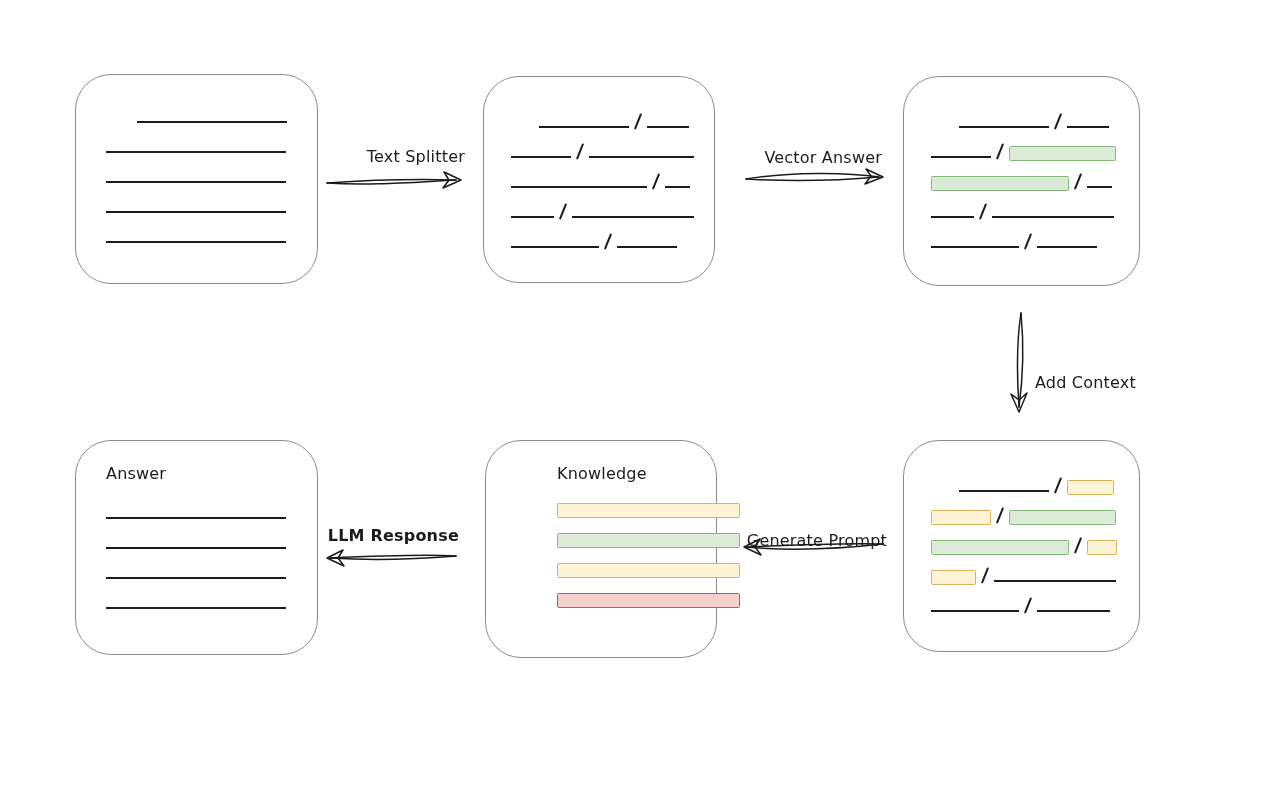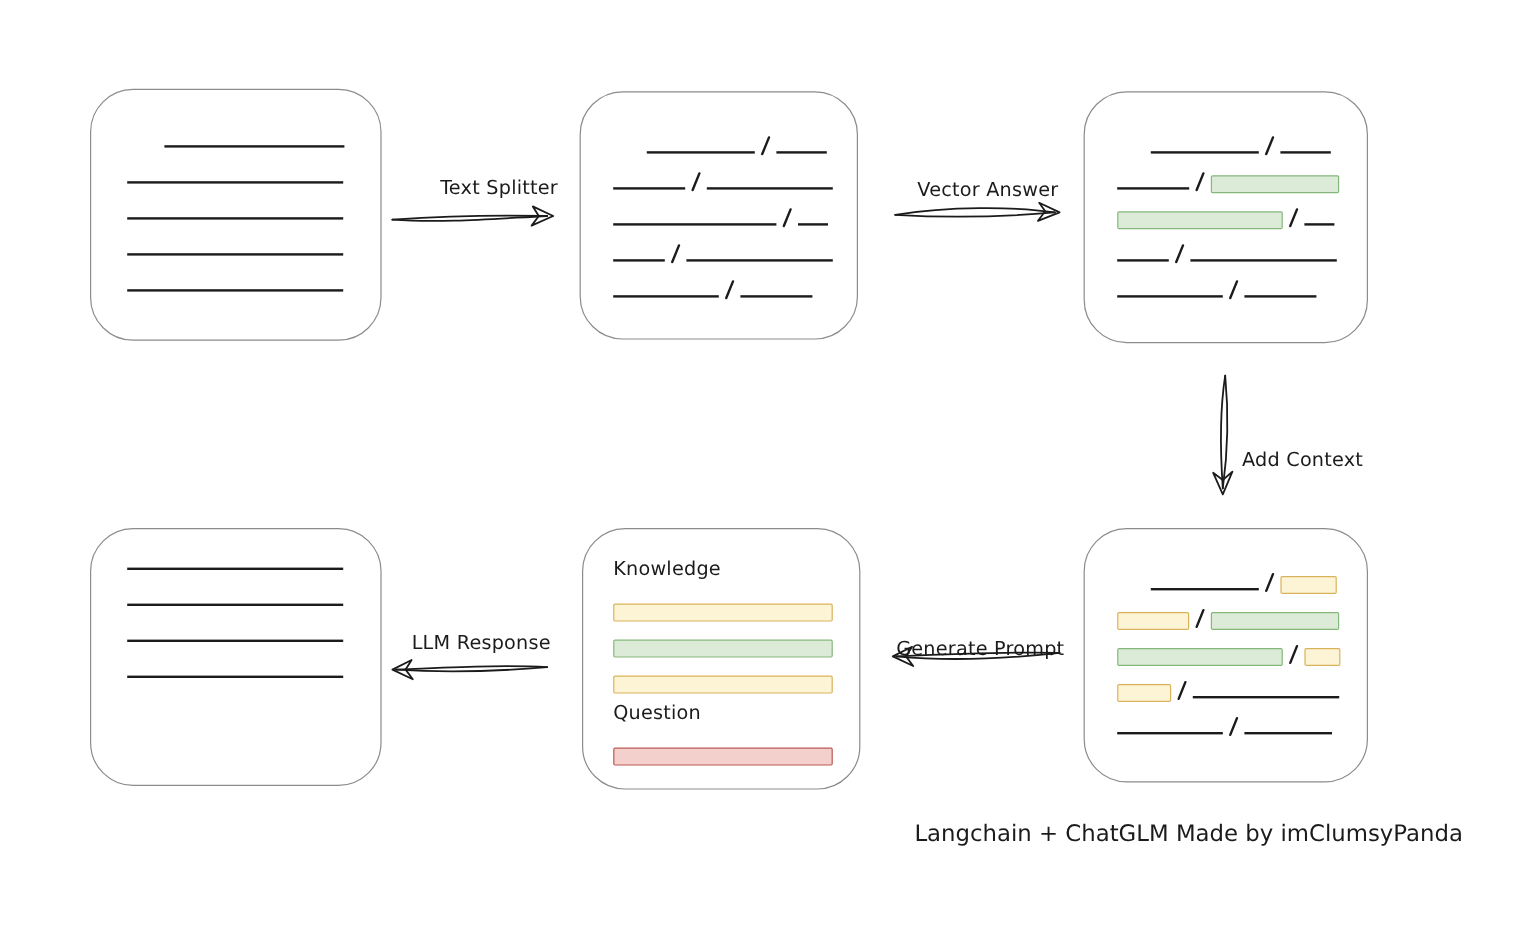--- a/index.html
+++ b/index.html
@@ -138,51 +138,51 @@
         </div>
         <div class="row">
           <span class="seg-line" style="width: 88px;"></span>
           <span class="seg-slash"></span>
           <span class="seg-line" style="width: 60px;"></span>
         </div>
       </div>
   </div>
 
   <div class="box" id="answer-box" style="left:75px; top:440px; width:243px; height:215px;">
+    <div class="box-label" id="answer-label">Answer</div>
     <div class="rows" id="answer-rows">
         <div class="row">
           <span class="seg-line" style="width: 180px;"></span>
         </div>
         <div class="row">
           <span class="seg-line" style="width: 180px;"></span>
         </div>
         <div class="row">
           <span class="seg-line" style="width: 180px;"></span>
         </div>
         <div class="row">
           <span class="seg-line" style="width: 180px;"></span>
         </div>
       </div>
   </div>
 
-  <div class="box" id="prompt-box" style="left:485px; top:440px; width:232px; height:218px;">
+  <div class="box" id="prompt-box" style="left:485px; top:440px; width:232px; height:218px;padding-left:46px;">
     <div class="inner">
       <div class="box-label" id="knowledge-label">Knowledge</div>
       <div class="rows" id="knowledge-rows">
           <div class="row">
             <span class="seg-chip chip-yellow" style="width: 183px;"></span>
           </div>
           <div class="row">
             <span class="seg-chip chip-green" style="width: 183px;"></span>
           </div>
           <div class="row">
             <span class="seg-chip chip-yellow" style="width: 183px;"></span>
           </div>
         </div>
-      <div class="box-label" id="question-label">Question</div>
       <div class="rows" id="question-rows">
           <div class="row">
             <span class="seg-chip chip-red" style="width: 183px;"></span>
           </div>
         </div>
     </div>
   </div>
 
   <div class="box" id="context-box" style="left:903px; top:440px; width:237px; height:212px;">
     <div class="rows" id="context-rows">
@@ -239,17 +239,16 @@
       <path d="M456,556 C420,559 375,561 330,558"></path>
       <path d="M456,556 C420,554 375,556 330,558"></path>
       <path d="M343,550 L327,558 L344,566 L338,558 Z"></path>
     </g>
   </svg>
 
   <div class="arrow-label" style="left:335px; top:147px; width:130px;">Text Splitter</div>
   <div class="arrow-label" style="left:742px; top:148px; width:140px;">Vector Answer</div>
   <div class="arrow-label" style="left:1035px; top:373px; width:120px; text-align:left;">Add Context</div>
   <div class="arrow-label" style="left:737px; top:518px; width:150px;margin-top:13px;">Generate Prompt</div>
-  <div class="arrow-label" style="left:327px; top:526px; width:132px;">LLM Response</div>
-
-  <div id="footer-credit">Langchain + ChatGLM Made by imClumsyPanda</div>
+  <div class="arrow-label" style="left:327px; top:526px; width:132px;font-weight:bold;">LLM Response</div>
+
 
 </div>
 
 </body></html>

